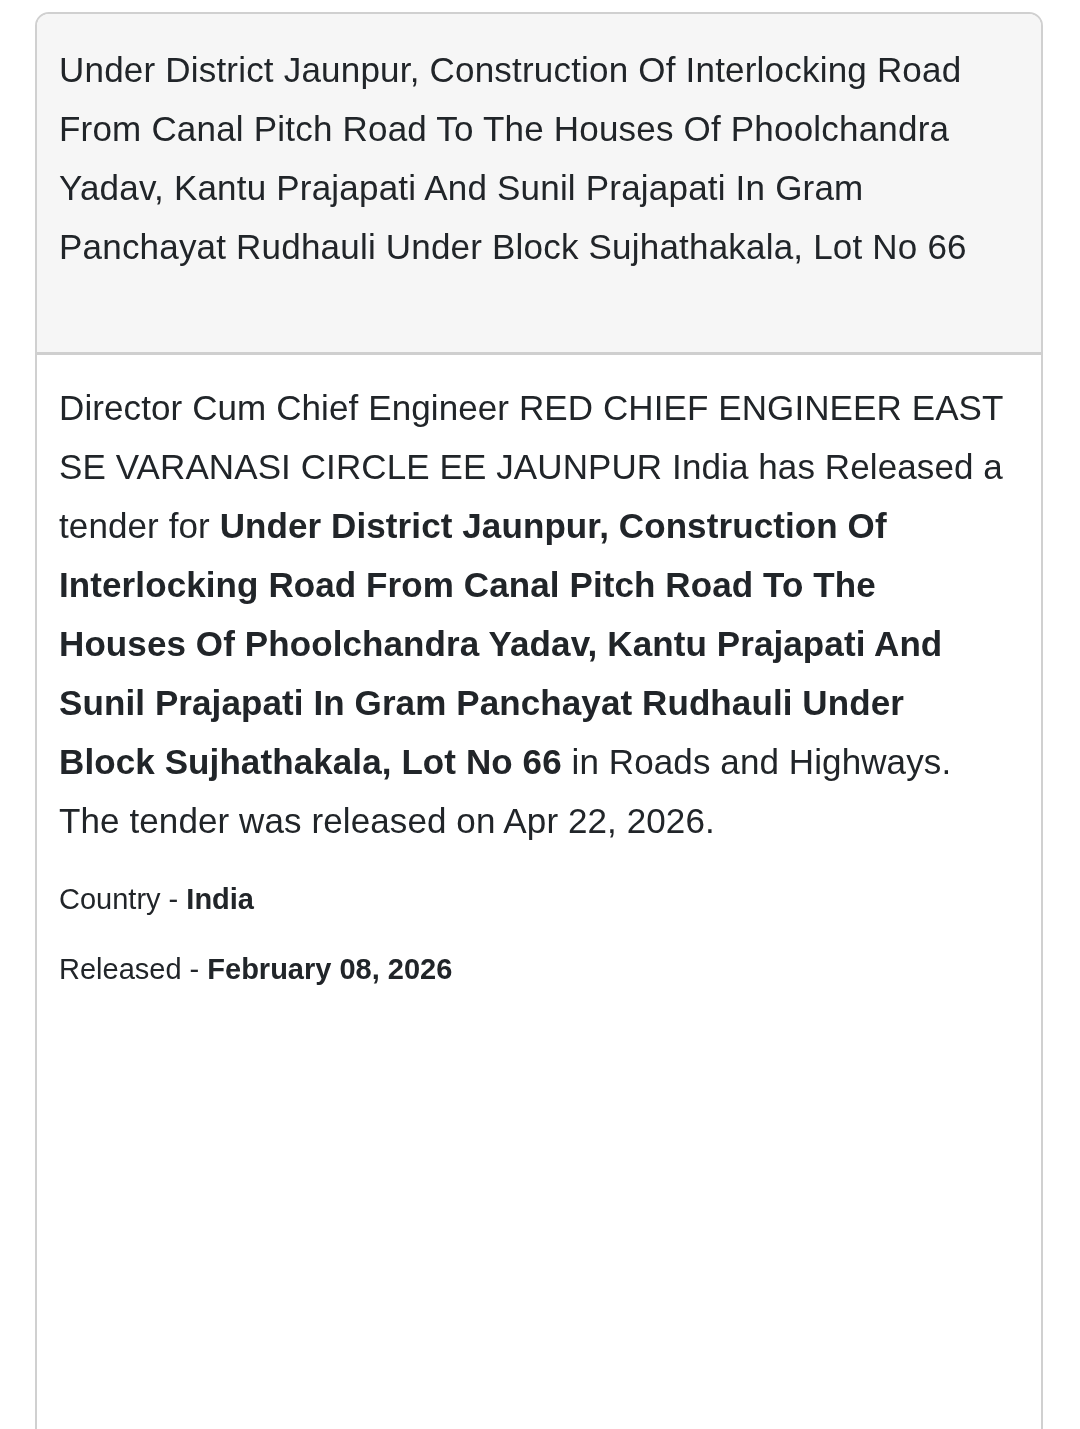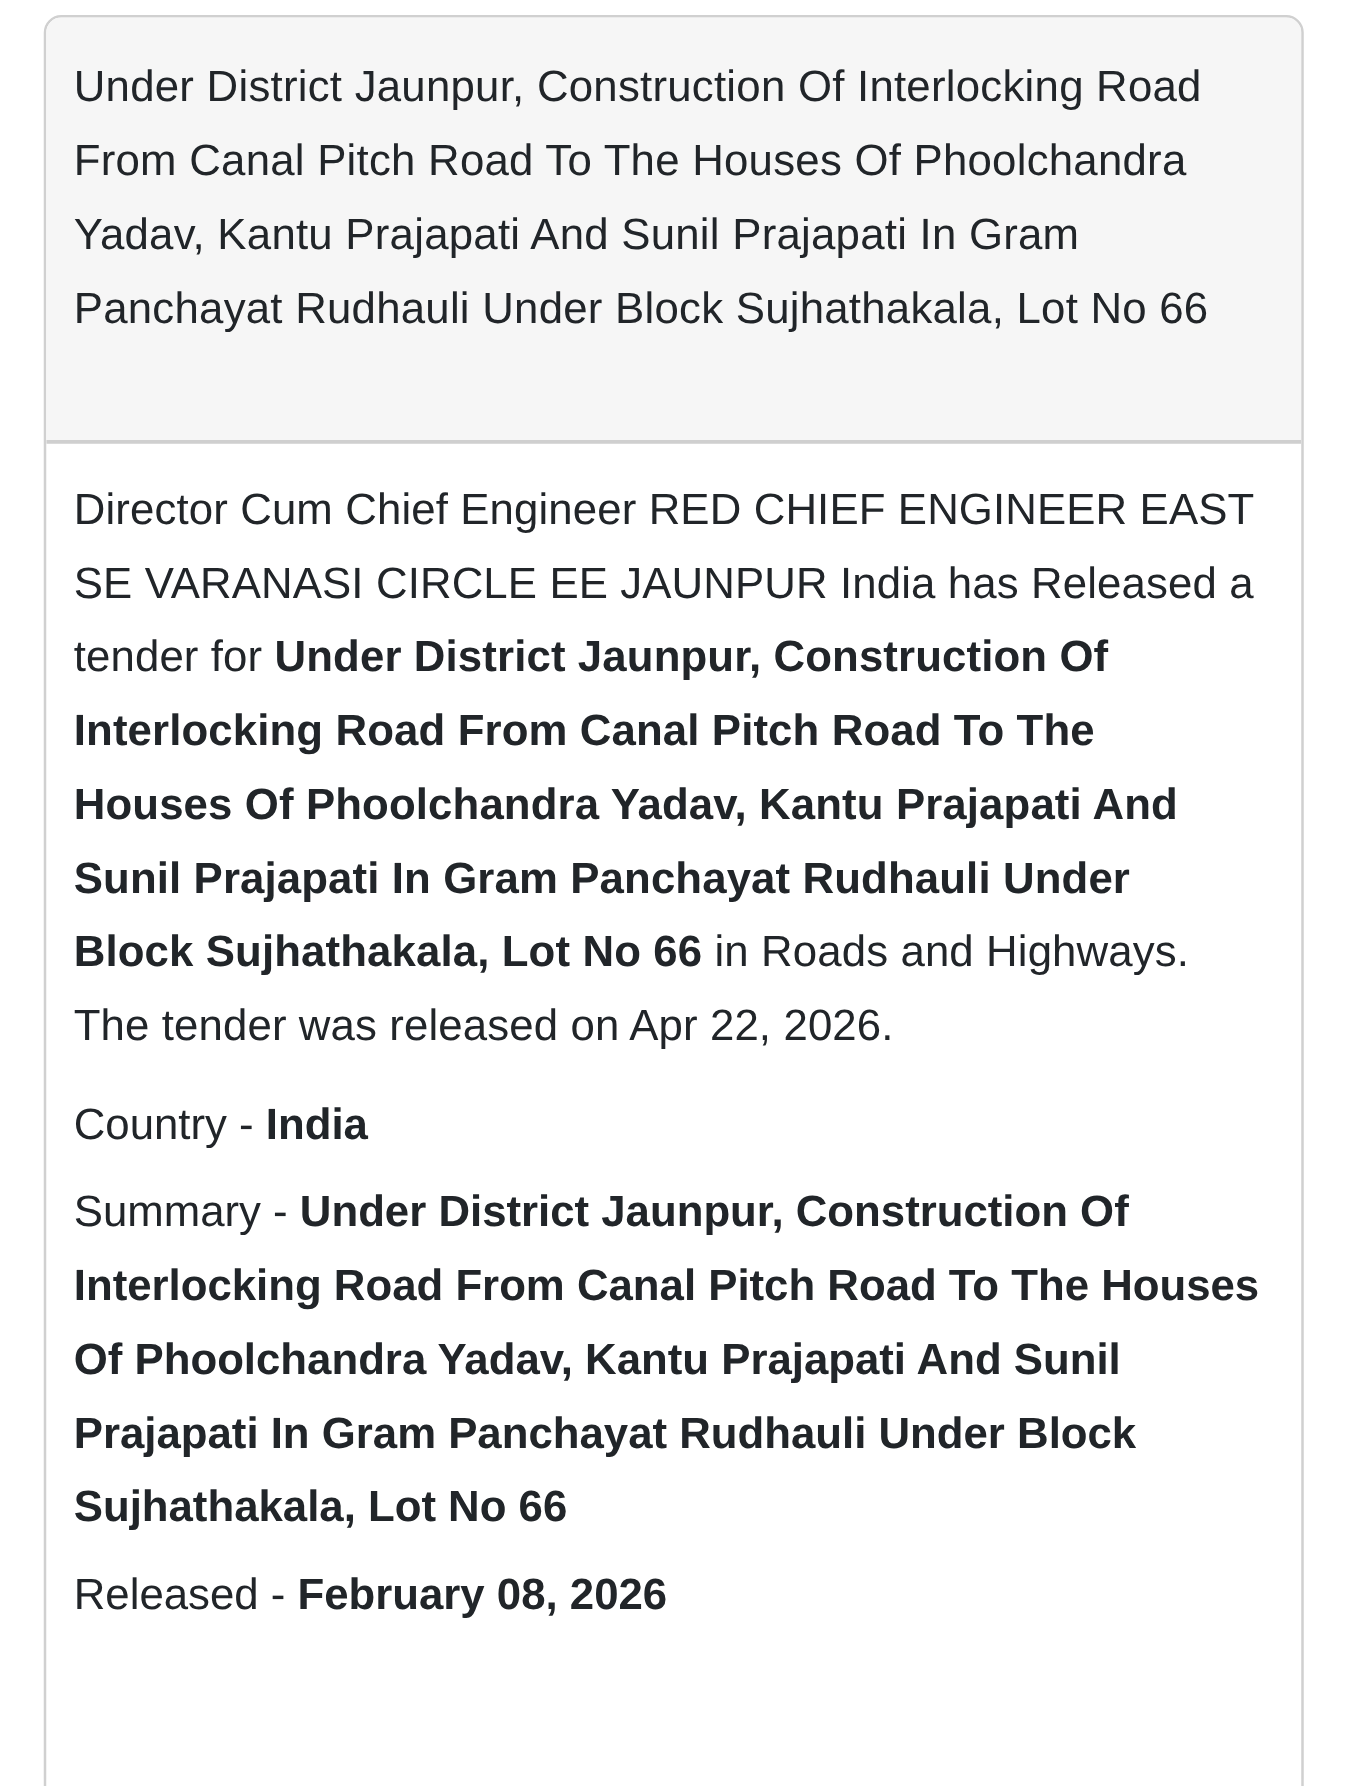--- a/index.html
+++ b/index.html
@@ -45,37 +45,36 @@
       padding: 23px 22px 0 22px;
     }
     .description {
       font-size: 35px;
       line-height: 59px;
       margin: 0 15px 20px 0;
       letter-spacing: 0.1px;
     }
     .b { font-weight: bold; }
     .field {
-      font-size: 35px;
+      font-size: 29px;
       line-height: 59px;
       margin: 0 0 11px 0;
     }
     .field-label { font-weight: normal; }
     .field-value { font-weight: bold; }
   </style>
 </head>
 <body>
 
 <div class="card">
   <div class="card-header">
     <p class="card-title">Under District Jaunpur, Construction Of Interlocking Road From Canal Pitch Road To The Houses Of Phoolchandra Yadav, Kantu Prajapati And Sunil Prajapati In Gram Panchayat Rudhauli Under Block Sujhathakala, Lot No 66</p>
   </div>
   <div class="card-body">
     <p class="description"><span>Director Cum Chief Engineer RED CHIEF ENGINEER EAST SE VARANASI CIRCLE EE JAUNPUR India has Released a tender for </span><span class="b">Under District Jaunpur, Construction Of Interlocking Road From Canal Pitch Road To The Houses Of Phoolchandra Yadav, Kantu Prajapati And Sunil Prajapati In Gram Panchayat Rudhauli Under Block Sujhathakala, Lot No 66</span><span> in Roads and Highways. The tender was released on Apr 22, 2026.</span></p>
 
     <p class="field"><span class="field-label">Country - </span><span class="field-value">India</span></p>
 
-    <p class="field"><span class="field-label">Summary - </span><span class="field-value">Under District Jaunpur, Construction Of Interlocking Road From Canal Pitch Road To The Houses Of Phoolchandra Yadav, Kantu Prajapati And Sunil Prajapati In Gram Panchayat Rudhauli Under Block Sujhathakala, Lot No 66</span></p>
 
     <p class="field"><span class="field-label">Released - </span><span class="field-value">February 08, 2026</span></p>
 
   </div>
 </div>
 
 </body></html>

